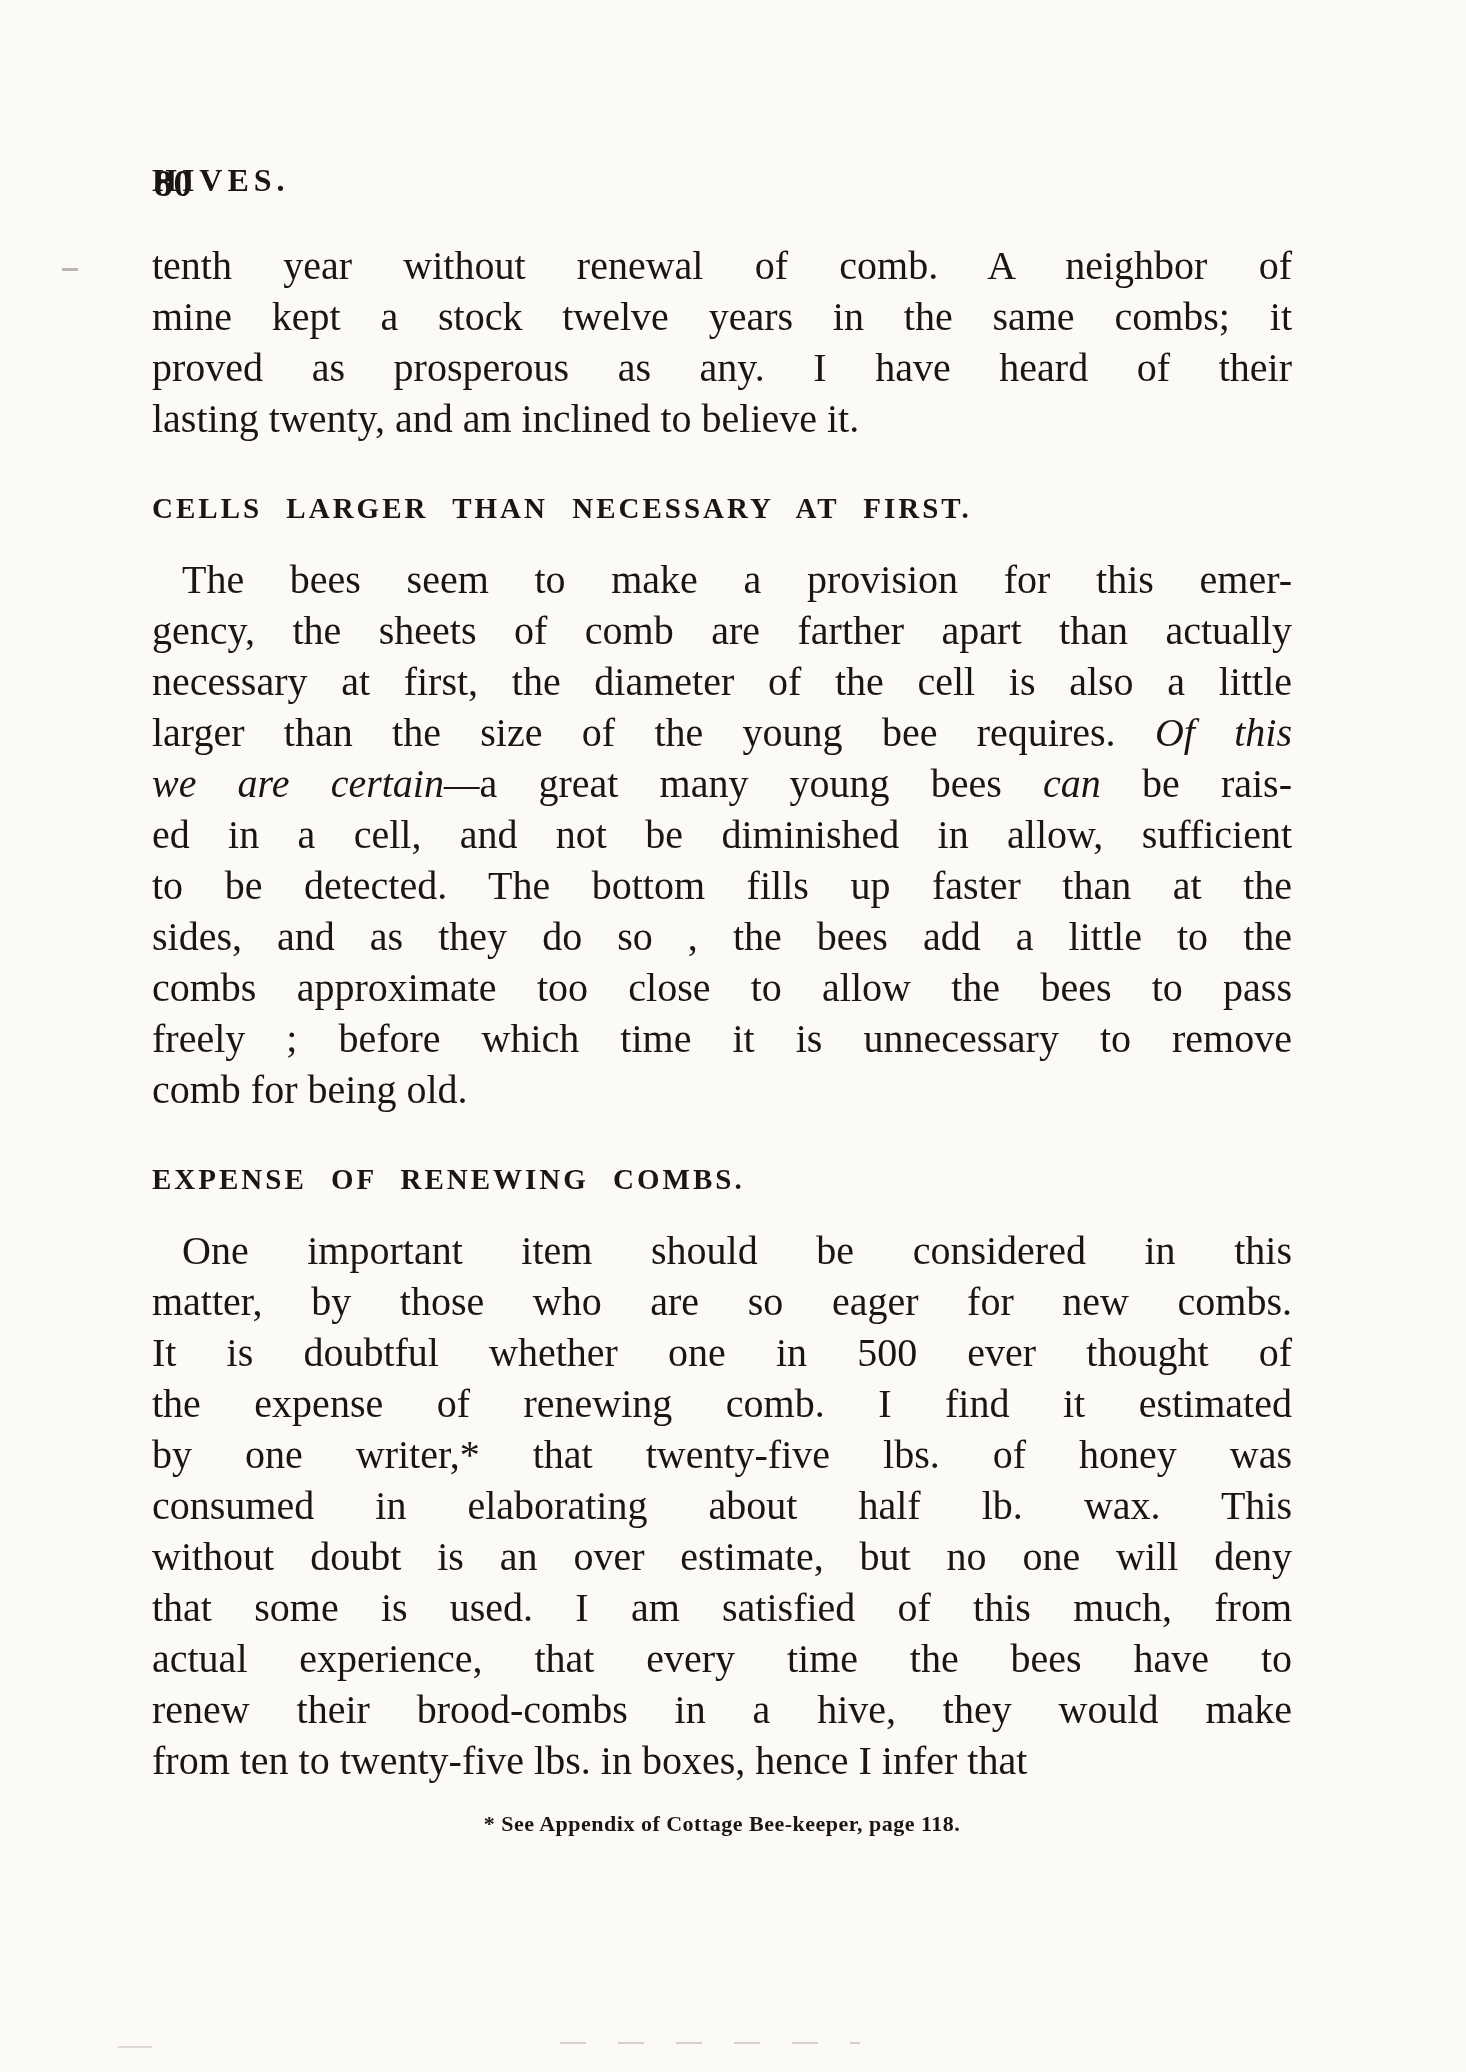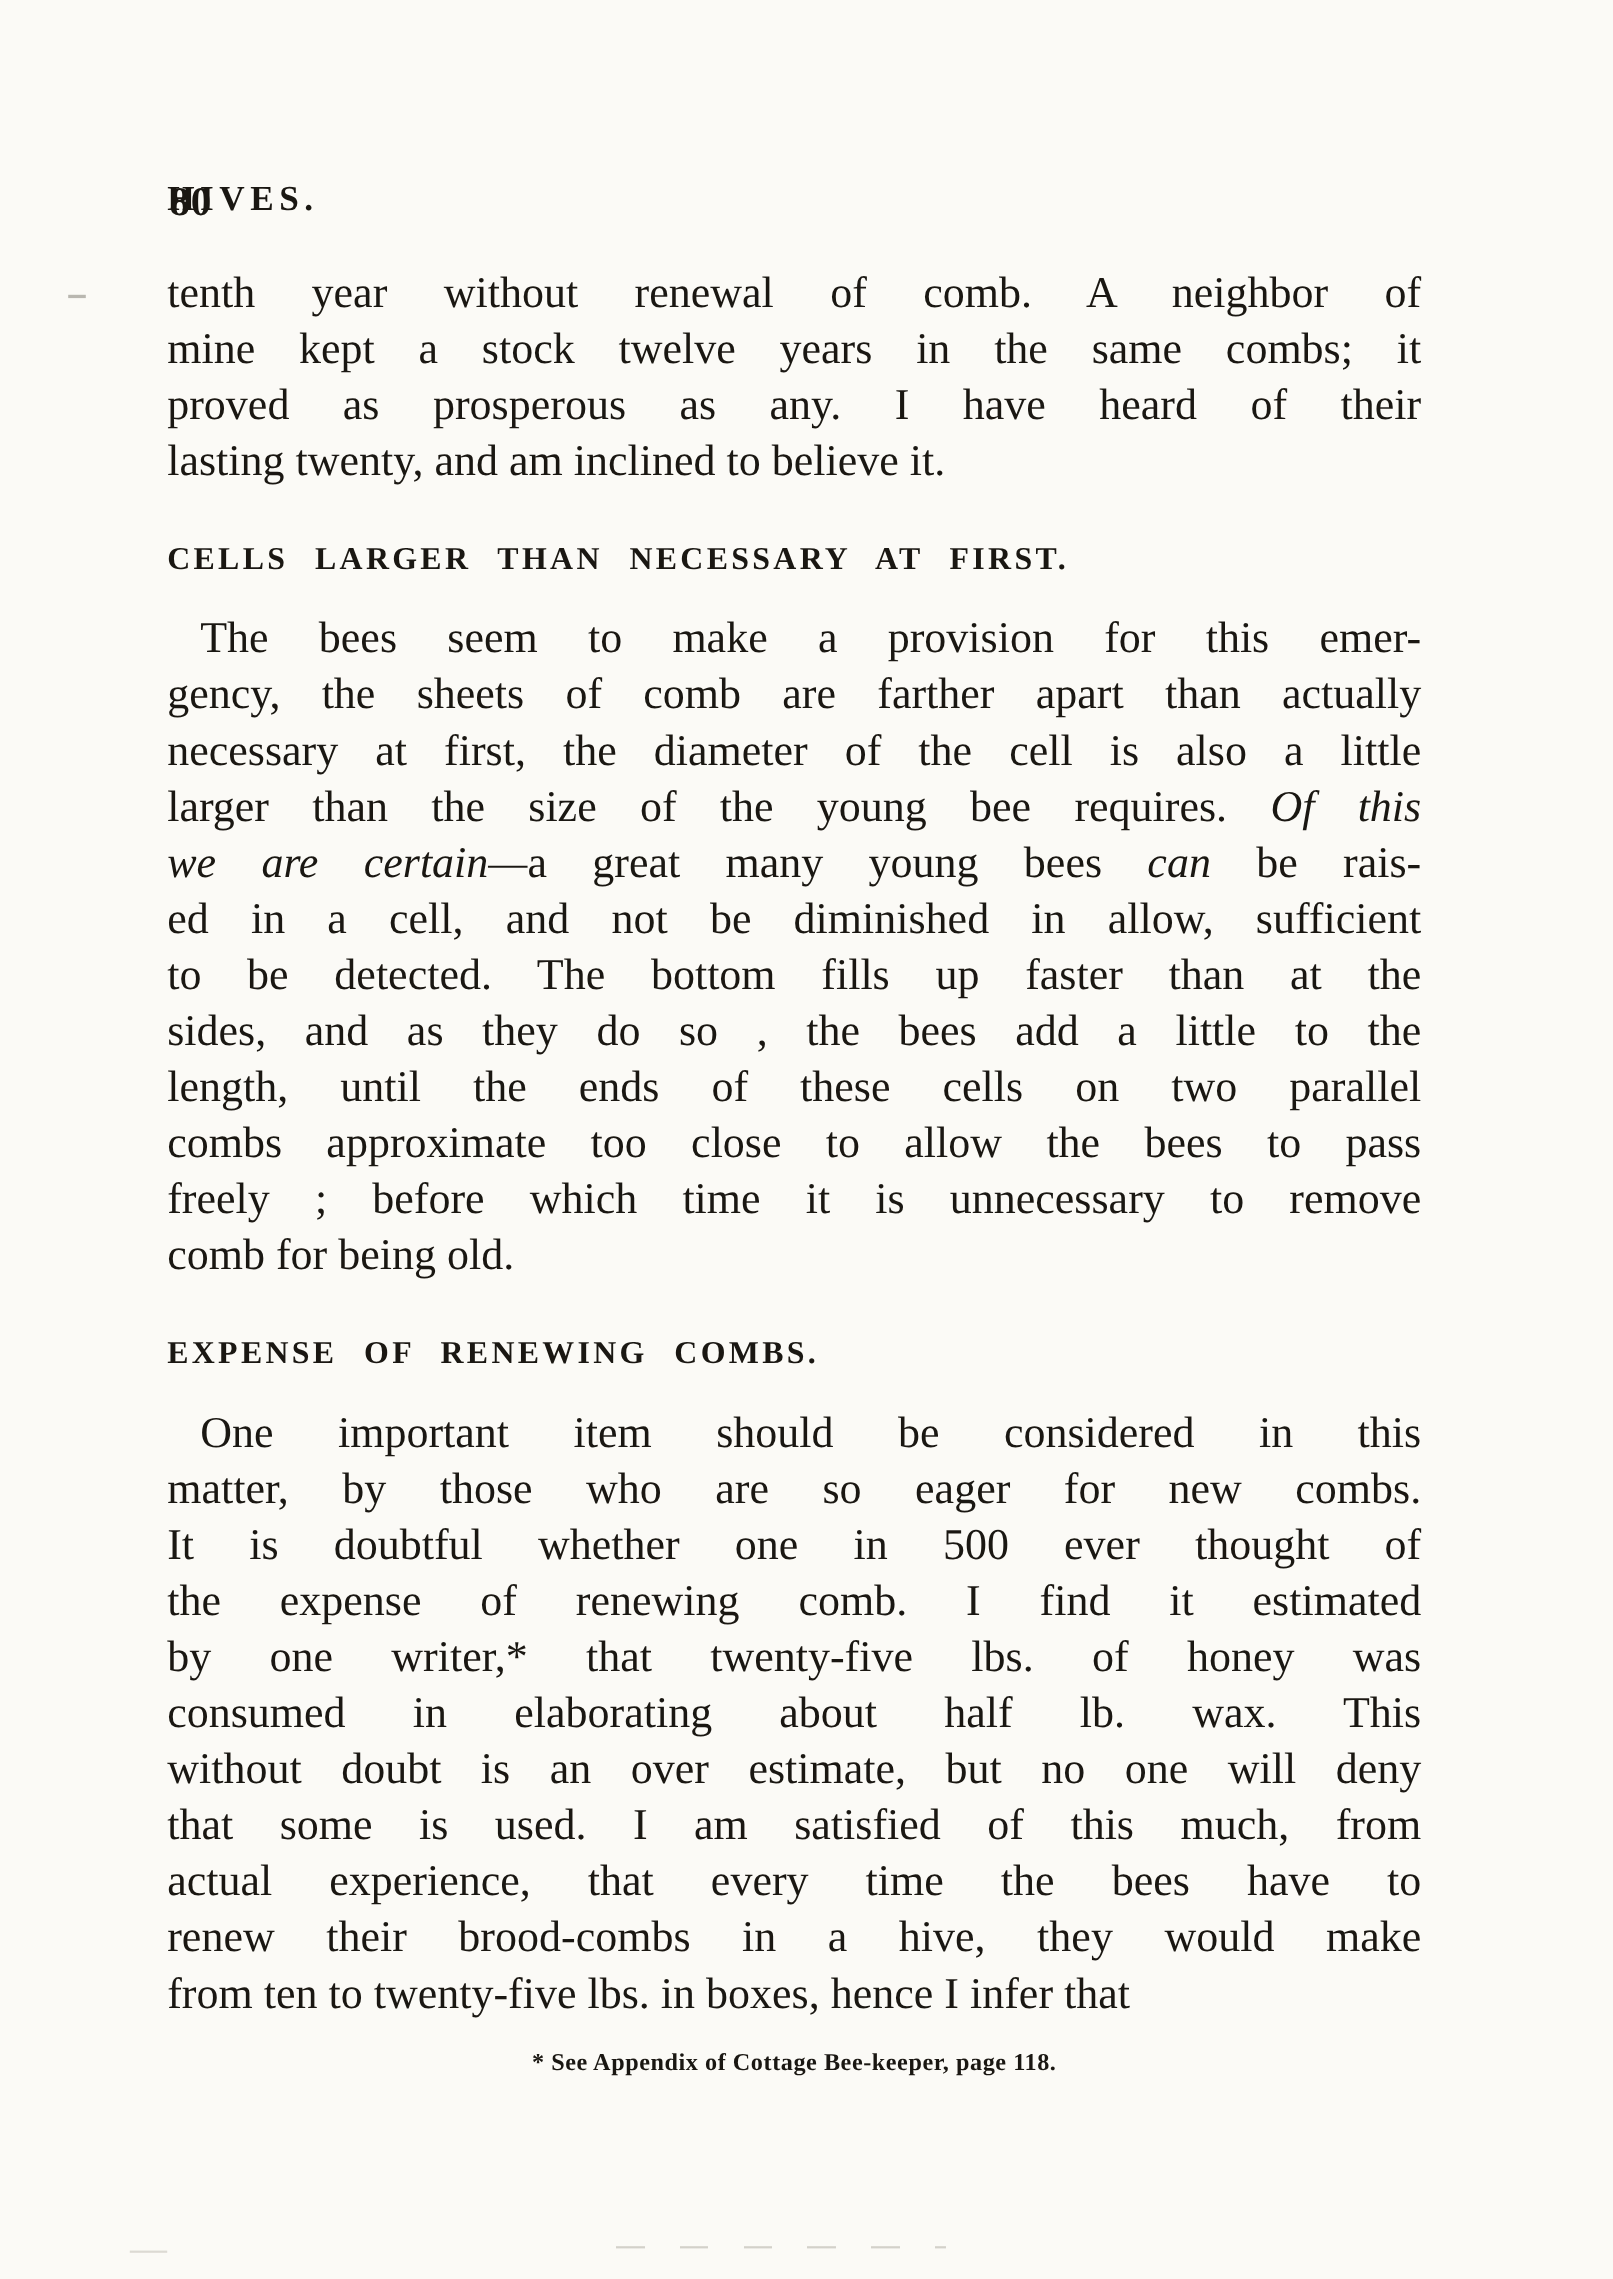--- a/index.html
+++ b/index.html
@@ -96,21 +96,20 @@
 
     <div class="para indent">
         <div class="tline"><span>The bees seem to make a provision for this emer-</span></div>
         <div class="tline"><span>gency, the sheets of comb are farther apart than actually</span></div>
         <div class="tline"><span>necessary at first, the diameter of the cell is also a little</span></div>
         <div class="tline"><span>larger than the size of the young bee requires.  </span><i>Of this</i></div>
         <div class="tline"><i>we are certain—</i><span>a great many young bees </span><i>can</i><span> be rais-</span></div>
         <div class="tline"><span>ed in a cell, and not be diminished in allow, sufficient</span></div>
         <div class="tline"><span>to be detected.  The bottom fills up faster than at the</span></div>
         <div class="tline"><span>sides, and as they do so , the bees add a little to the</span></div>
-        <div class="tline"><span>length, until the ends of these cells on two parallel</span></div>
         <div class="tline"><span>combs approximate too close to allow the bees to pass</span></div>
         <div class="tline"><span>freely ; before which time it is unnecessary to remove</span></div>
         <div class="tline last"><span>comb for being old.</span></div>
       </div>
 
     <div class="section-heading">EXPENSE OF RENEWING COMBS.</div>
 
     <div class="para indent">
         <div class="tline"><span>One important item should be considered in this</span></div>
         <div class="tline"><span>matter, by those who are so eager for new combs.</span></div>

